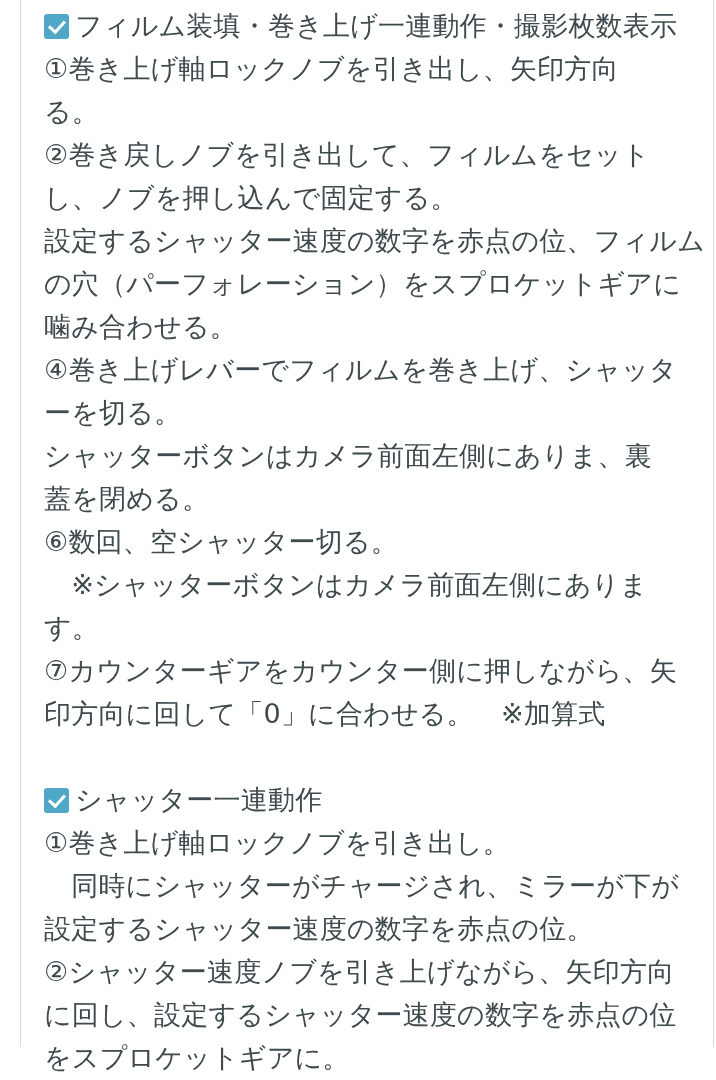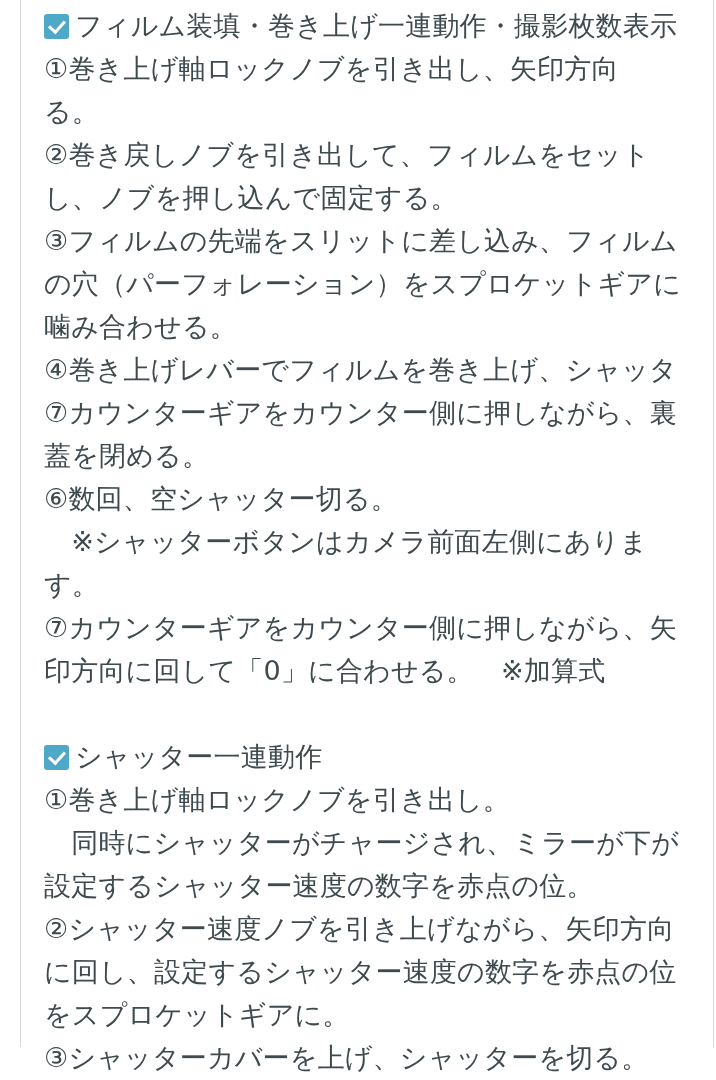--- a/index.html
+++ b/index.html
@@ -107,25 +107,26 @@
 
     <div class="section">
       <div class="line heading">
         <span class="check-icon"></span>
         <span class="heading-text">フィルム装填・巻き上げ一連動作・撮影枚数表示</span>
       </div>
       <div class="line">①巻き上げ軸ロックノブを引き出し、矢印方向</div>
       <div class="line">る。</div>
       <div class="line">②巻き戻しノブを引き出して、フィルムをセット</div>
       <div class="line">し、ノブを押し込んで固定する。</div>
-      <div class="line">③フィルムの先端をスリットに差し込み、フィルム</div>
+      <div class="line">設定するシャッター速度の数字を赤点の位、フィルム</div>
       <div class="line">の穴（パーフォレーション）をスプロケットギアに</div>
       <div class="line">噛み合わせる。</div>
       <div class="line">④巻き上げレバーでフィルムを巻き上げ、シャッタ</div>
-      <div class="line">⑦カウンターギアをカウンター側に押しながら、裏</div>
+      <div class="line">ーを切る。</div>
+      <div class="line">シャッターボタンはカメラ前面左側にありま、裏</div>
       <div class="line">蓋を閉める。</div>
       <div class="line">⑥数回、空シャッター切る。</div>
       <div class="line indent">　※シャッターボタンはカメラ前面左側にありま</div>
       <div class="line">す。</div>
       <div class="line">⑦カウンターギアをカウンター側に押しながら、矢</div>
       <div class="line">印方向に回して「0」に合わせる。　※加算式</div>
     </div>
 
     <div class="spacer"></div>
 

